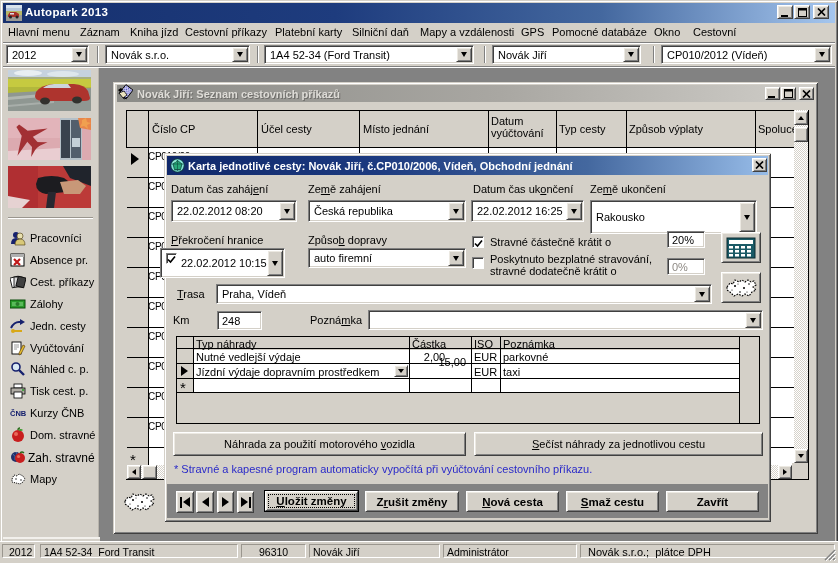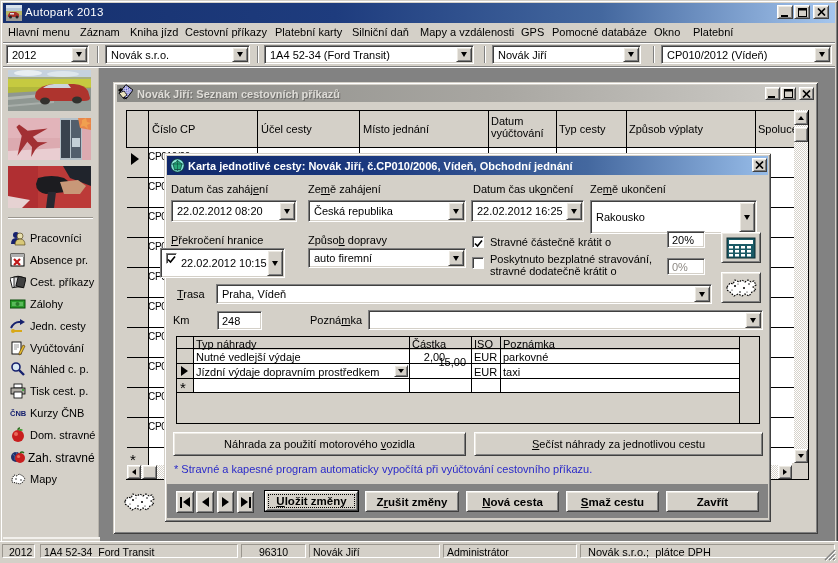--- a/index.html
+++ b/index.html
@@ -24,21 +24,21 @@
 <svg class="ab" style="left:6px;top:5px" width="16" height="16">
 <rect x="0" y="0" width="16" height="16" fill="#b8c8dc"></rect>
 <rect x="0" y="0" width="16" height="3" fill="#d8e2ec"></rect>
 <rect x="0" y="6" width="16" height="4" fill="#b8b868"></rect>
 <rect x="0" y="10" width="16" height="6" fill="#9a9a94"></rect>
 <path d="M2,10 L4,7 L10,7 L13,9 L13,12 L2,12 Z" fill="#a83028"></path>
 <rect x="4" y="8" width="4" height="1.5" fill="#d8e0e8"></rect>
 <circle cx="4.5" cy="12" r="1.5" fill="#222"></circle>
     <circle cx="11" cy="12" r="1.5" fill="#222"></circle>
 </svg>
-<div class="ab" style="left:25px;top:6px;font-size:11.5px;font-weight:normal;color:#fff;letter-spacing:.3px">Autopark 2013</div>
+<div class="ab" style="left:25px;top:6px;font-size:11.5px;font-weight:bold;color:#fff;letter-spacing:.3px">Autopark 2013</div>
 <div class="ab btn" style="left:777px;top:5px;width:16px;height:14px">
     <svg width="9" height="9">
       <rect x="0" y="7" width="7" height="2" fill="#000"></rect>
     </svg>
   </div>
 <div class="ab btn" style="left:794px;top:5px;width:16px;height:14px">
     <svg width="9" height="9">
       <rect x="0.5" y="0.5" width="8" height="8" fill="none" stroke="#000"></rect>
       <rect x="0.5" y="0.5" width="8" height="2" fill="#000"></rect>
     </svg>
@@ -51,21 +51,21 @@
 <div class="ab" style="left:8px;top:26px;font-size:11px">Hlavní menu</div>
 <div class="ab" style="left:80px;top:26px;font-size:11px">Záznam</div>
 <div class="ab" style="left:130px;top:26px;font-size:11px">Kniha jízd</div>
 <div class="ab" style="left:185px;top:26px;font-size:11px">Cestovní příkazy</div>
 <div class="ab" style="left:275px;top:26px;font-size:11px">Platební karty</div>
 <div class="ab" style="left:352px;top:26px;font-size:11px">Silniční daň</div>
 <div class="ab" style="left:420px;top:26px;font-size:11px">Mapy a vzdálenosti</div>
 <div class="ab" style="left:521px;top:26px;font-size:11px">GPS</div>
 <div class="ab" style="left:552px;top:26px;font-size:11px">Pomocné databáze</div>
 <div class="ab" style="left:654px;top:26px;font-size:11px">Okno</div>
-<div class="ab" style="left:693px;top:26px;font-size:11px">Platební</div>
+<div class="ab" style="left:693px;top:26px;font-size:11px">Cestovní</div>
 <div class="ab" style="left:3px;top:42px;width:832px;height:1px;background:#808080"></div>
 <div class="ab" style="left:3px;top:43px;width:832px;height:1px;background:#fff"></div>
 <div class="ab" style="left:3px;top:66px;width:832px;height:1px;background:#808080"></div>
 <div class="ab" style="left:3px;top:67px;width:832px;height:1px;background:#fff"></div>
 <div class="ab sunken combo" style="left:6px;top:45px;width:83px;height:19px">
     <div class="ct" style="font-size:11px">2012</div>
     <div class="cab">
       <div class="darr"></div>
     </div>
   </div>

